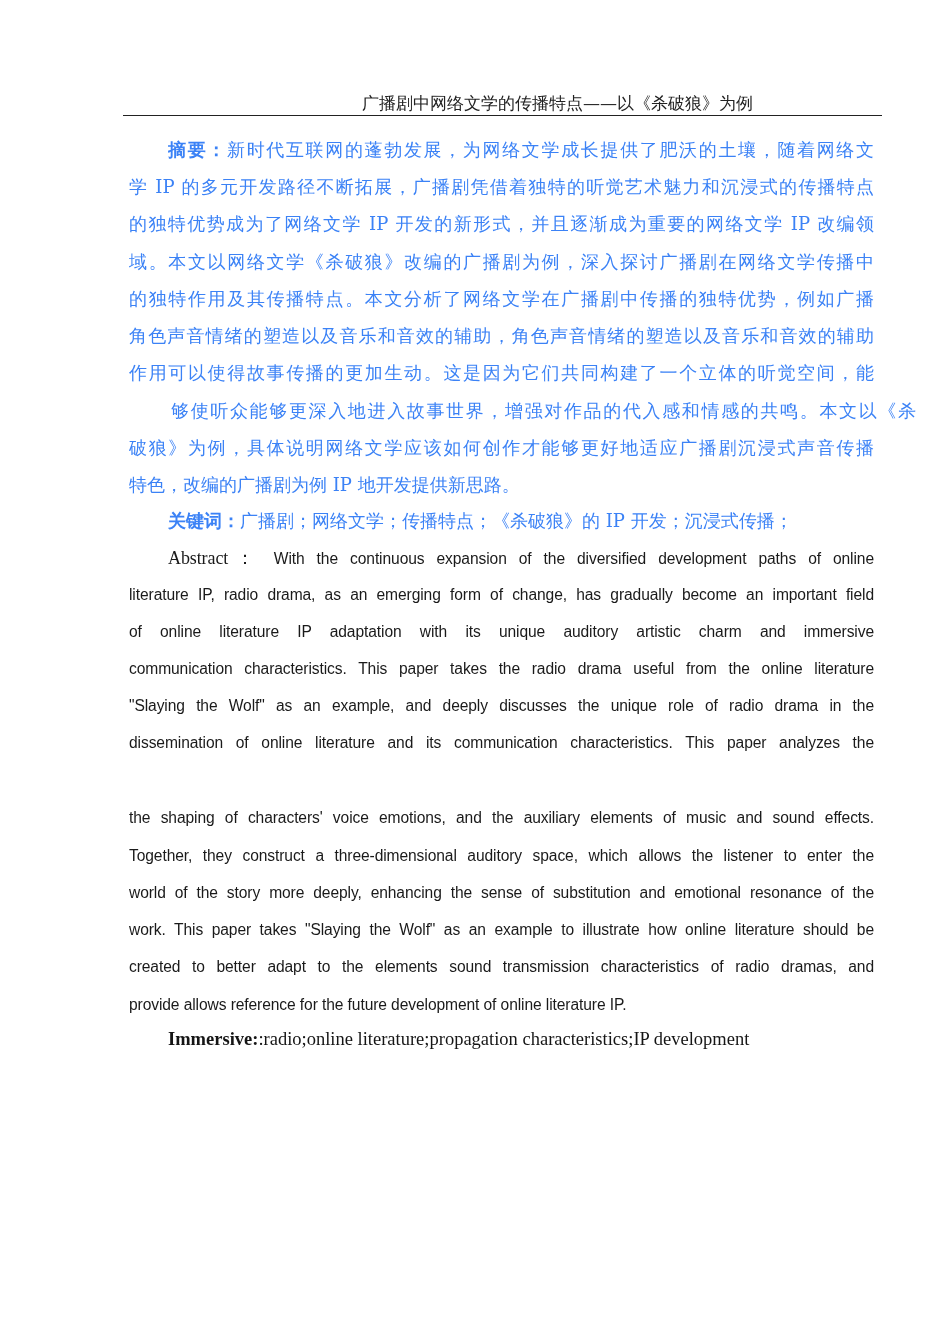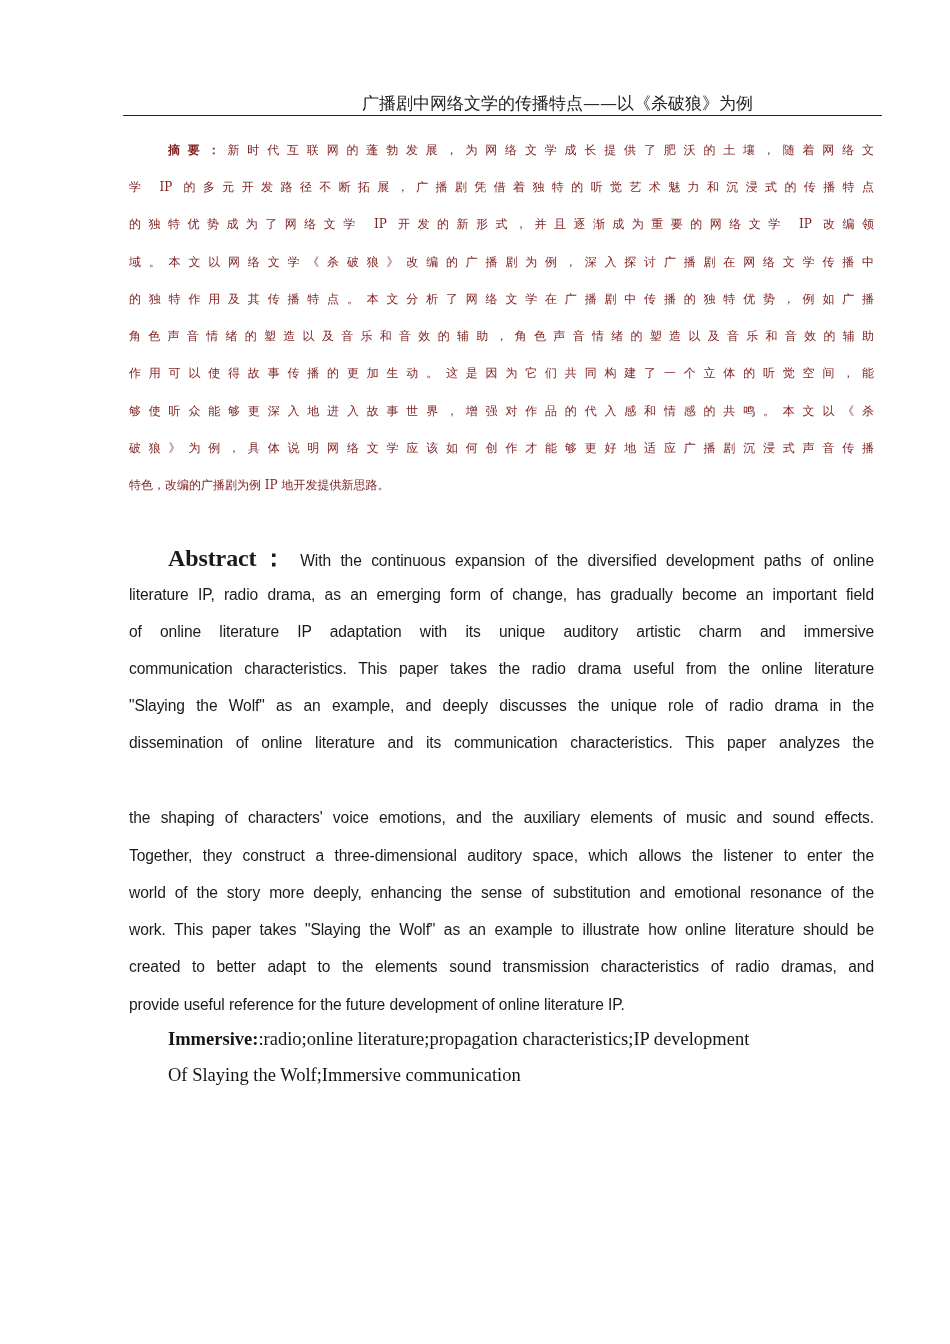--- a/index.html
+++ b/index.html
@@ -6,34 +6,34 @@
   body { width: 950px; height: 1344px; position: relative; overflow: hidden; color: #111; }
   .page { position: absolute; left: 16px; top: 0; width: 950px; height: 1344px; background: #fff; }
   .header-title {
     position: absolute; left: 107px; width: 759px; top: 92px; height: 22px;
     text-align: center; font-family: "DejaVu Serif", serif; font-size: 17px; line-height: 22px;
     color: #222; letter-spacing: 0px; padding-left: 110px; box-sizing: border-box;
   }
   .header-rule { position: absolute; left: 107px; width: 759px; top: 115px; height: 0; border-top: 1.5px solid #222; }
   .zh-line {
     position: absolute; left: 113px; width: 745px; height: 26px;
-    font-family: "DejaVu Serif", serif; font-size: 12px; line-height: 26px; color: #7f1d1d;
+    font-family: "DejaVu Serif", serif; font-size: 18px; line-height: 26px; color: #3b82f6;
     white-space: nowrap; text-align: justify; text-align-last: justify; overflow: hidden;
   }
   .zh-line.indent { left: 152px; width: 706px; }
   .zh-line.last { text-align-last: left; }
   .label-bold { font-family: "DejaVu Sans", sans-serif; font-weight: bold; }
   .en-line {
     position: absolute; left: 113px; width: 745px; height: 24px;
     font-family: "Liberation Sans", sans-serif; font-size: 15.6px; line-height: 24px; color: #1a1a1a;
     white-space: nowrap; text-align: justify; text-align-last: justify; overflow: hidden; letter-spacing: -0.1px;
   }
   .en-line.indent { left: 152px; width: 706px; }
   .en-line.last { text-align-last: left; }
-  .abs-label { font-family: "Liberation Serif", serif; font-weight: bold; font-size: 24px; }
+  .abs-label { font-family: "Liberation Serif", serif; font-weight: normal; font-size: 18px; }
   .kw-line {
     position: absolute; left: 152px; height: 26px; white-space: nowrap;
     font-family: "Liberation Serif", serif; font-size: 18.5px; line-height: 26px; color: #151515;
   }
   .kw-line b { font-weight: bold; }
 </style>
 </head>
 <body>
 
 <div class="page">
@@ -41,34 +41,34 @@
   <div class="header-title">广播剧中网络文学的传播特点——以《杀破狼》为例</div>
   <div class="header-rule"></div>
 
   <div class="zh-line indent" style="top:137px;"><span class="label-bold">摘要：</span><span>新时代互联网的蓬勃发展，为网络文学成长提供了肥沃的土壤，随着网络文</span></div>
   <div class="zh-line" style="top:174px;">学 IP 的多元开发路径不断拓展，广播剧凭借着独特的听觉艺术魅力和沉浸式的传播特点</div>
   <div class="zh-line" style="top:211px;">的独特优势成为了网络文学 IP 开发的新形式，并且逐渐成为重要的网络文学 IP 改编领</div>
   <div class="zh-line" style="top:249px;">域。本文以网络文学《杀破狼》改编的广播剧为例，深入探讨广播剧在网络文学传播中</div>
   <div class="zh-line" style="top:286px;">的独特作用及其传播特点。本文分析了网络文学在广播剧中传播的独特优势，例如广播</div>
   <div class="zh-line" style="top:323px;">角色声音情绪的塑造以及音乐和音效的辅助，角色声音情绪的塑造以及音乐和音效的辅助</div>
   <div class="zh-line" style="top:360px;">作用可以使得故事传播的更加生动。这是因为它们共同构建了一个立体的听觉空间，能</div>
-  <div class="zh-line" style="top:398px;">够使听众能够更深入地进入故事世界，增强对作品的代入感和情感的共鸣。本文以《杀</div>
+  <div class="zh-line" style="top:398px;margin-left:42px;">够使听众能够更深入地进入故事世界，增强对作品的代入感和情感的共鸣。本文以《杀</div>
   <div class="zh-line" style="top:435px;">破狼》为例，具体说明网络文学应该如何创作才能够更好地适应广播剧沉浸式声音传播</div>
   <div class="zh-line last" style="top:472px;">特色，改编的广播剧为例 IP 地开发提供新思路。</div>
 
+  <div class="zh-line indent last" style="top:508px;"><span class="label-bold">关键词：</span><span>广播剧；网络文学；传播特点；《杀破狼》的 IP 开发；沉浸式传播；</span></div>
 
   <div class="en-line indent" style="top:546px;"><span class="abs-label">Abstract：</span> <span>With the continuous expansion of the diversified development paths of online</span></div>
   <div class="en-line" style="top:620px;">of online literature IP adaptation with its unique auditory artistic charm and immersive</div>
   <div class="en-line" style="top:583px;">literature IP, radio drama, as an emerging form of change, has gradually become an important field</div>
   <div class="en-line" style="top:657px;">communication characteristics. This paper takes the radio drama useful from the online literature</div>
   <div class="en-line" style="top:694px;">"Slaying the Wolf" as an example, and deeply discusses the unique role of radio drama in the</div>
   <div class="en-line" style="top:731px;">dissemination of online literature and its communication characteristics. This paper analyzes the</div>
   <div class="en-line" style="top:806px;">the shaping of characters' voice emotions, and the auxiliary elements of music and sound effects.</div>
   <div class="en-line" style="top:844px;">Together, they construct a three-dimensional auditory space, which allows the listener to enter the</div>
   <div class="en-line" style="top:881px;">world of the story more deeply, enhancing the sense of substitution and emotional resonance of the</div>
   <div class="en-line" style="top:918px;">work. This paper takes "Slaying the Wolf" as an example to illustrate how online literature should be</div>
   <div class="en-line" style="top:955px;">created to better adapt to the elements sound transmission characteristics of radio dramas, and</div>
-  <div class="en-line last" style="top:993px;">provide useful reference for the future development of online literature IP.</div>
+  <div class="en-line last" style="top:993px;">provide allows reference for the future development of online literature IP.</div>
 
   <div class="kw-line" style="top:1026px;"><b>Immersive:</b><span>:radio;online literature;propagation characteristics;IP development</span></div>
-  <div class="kw-line" style="top:1062px;">Of Slaying the Wolf;Immersive communication</div>
 
 </div>
 
 </body></html>

